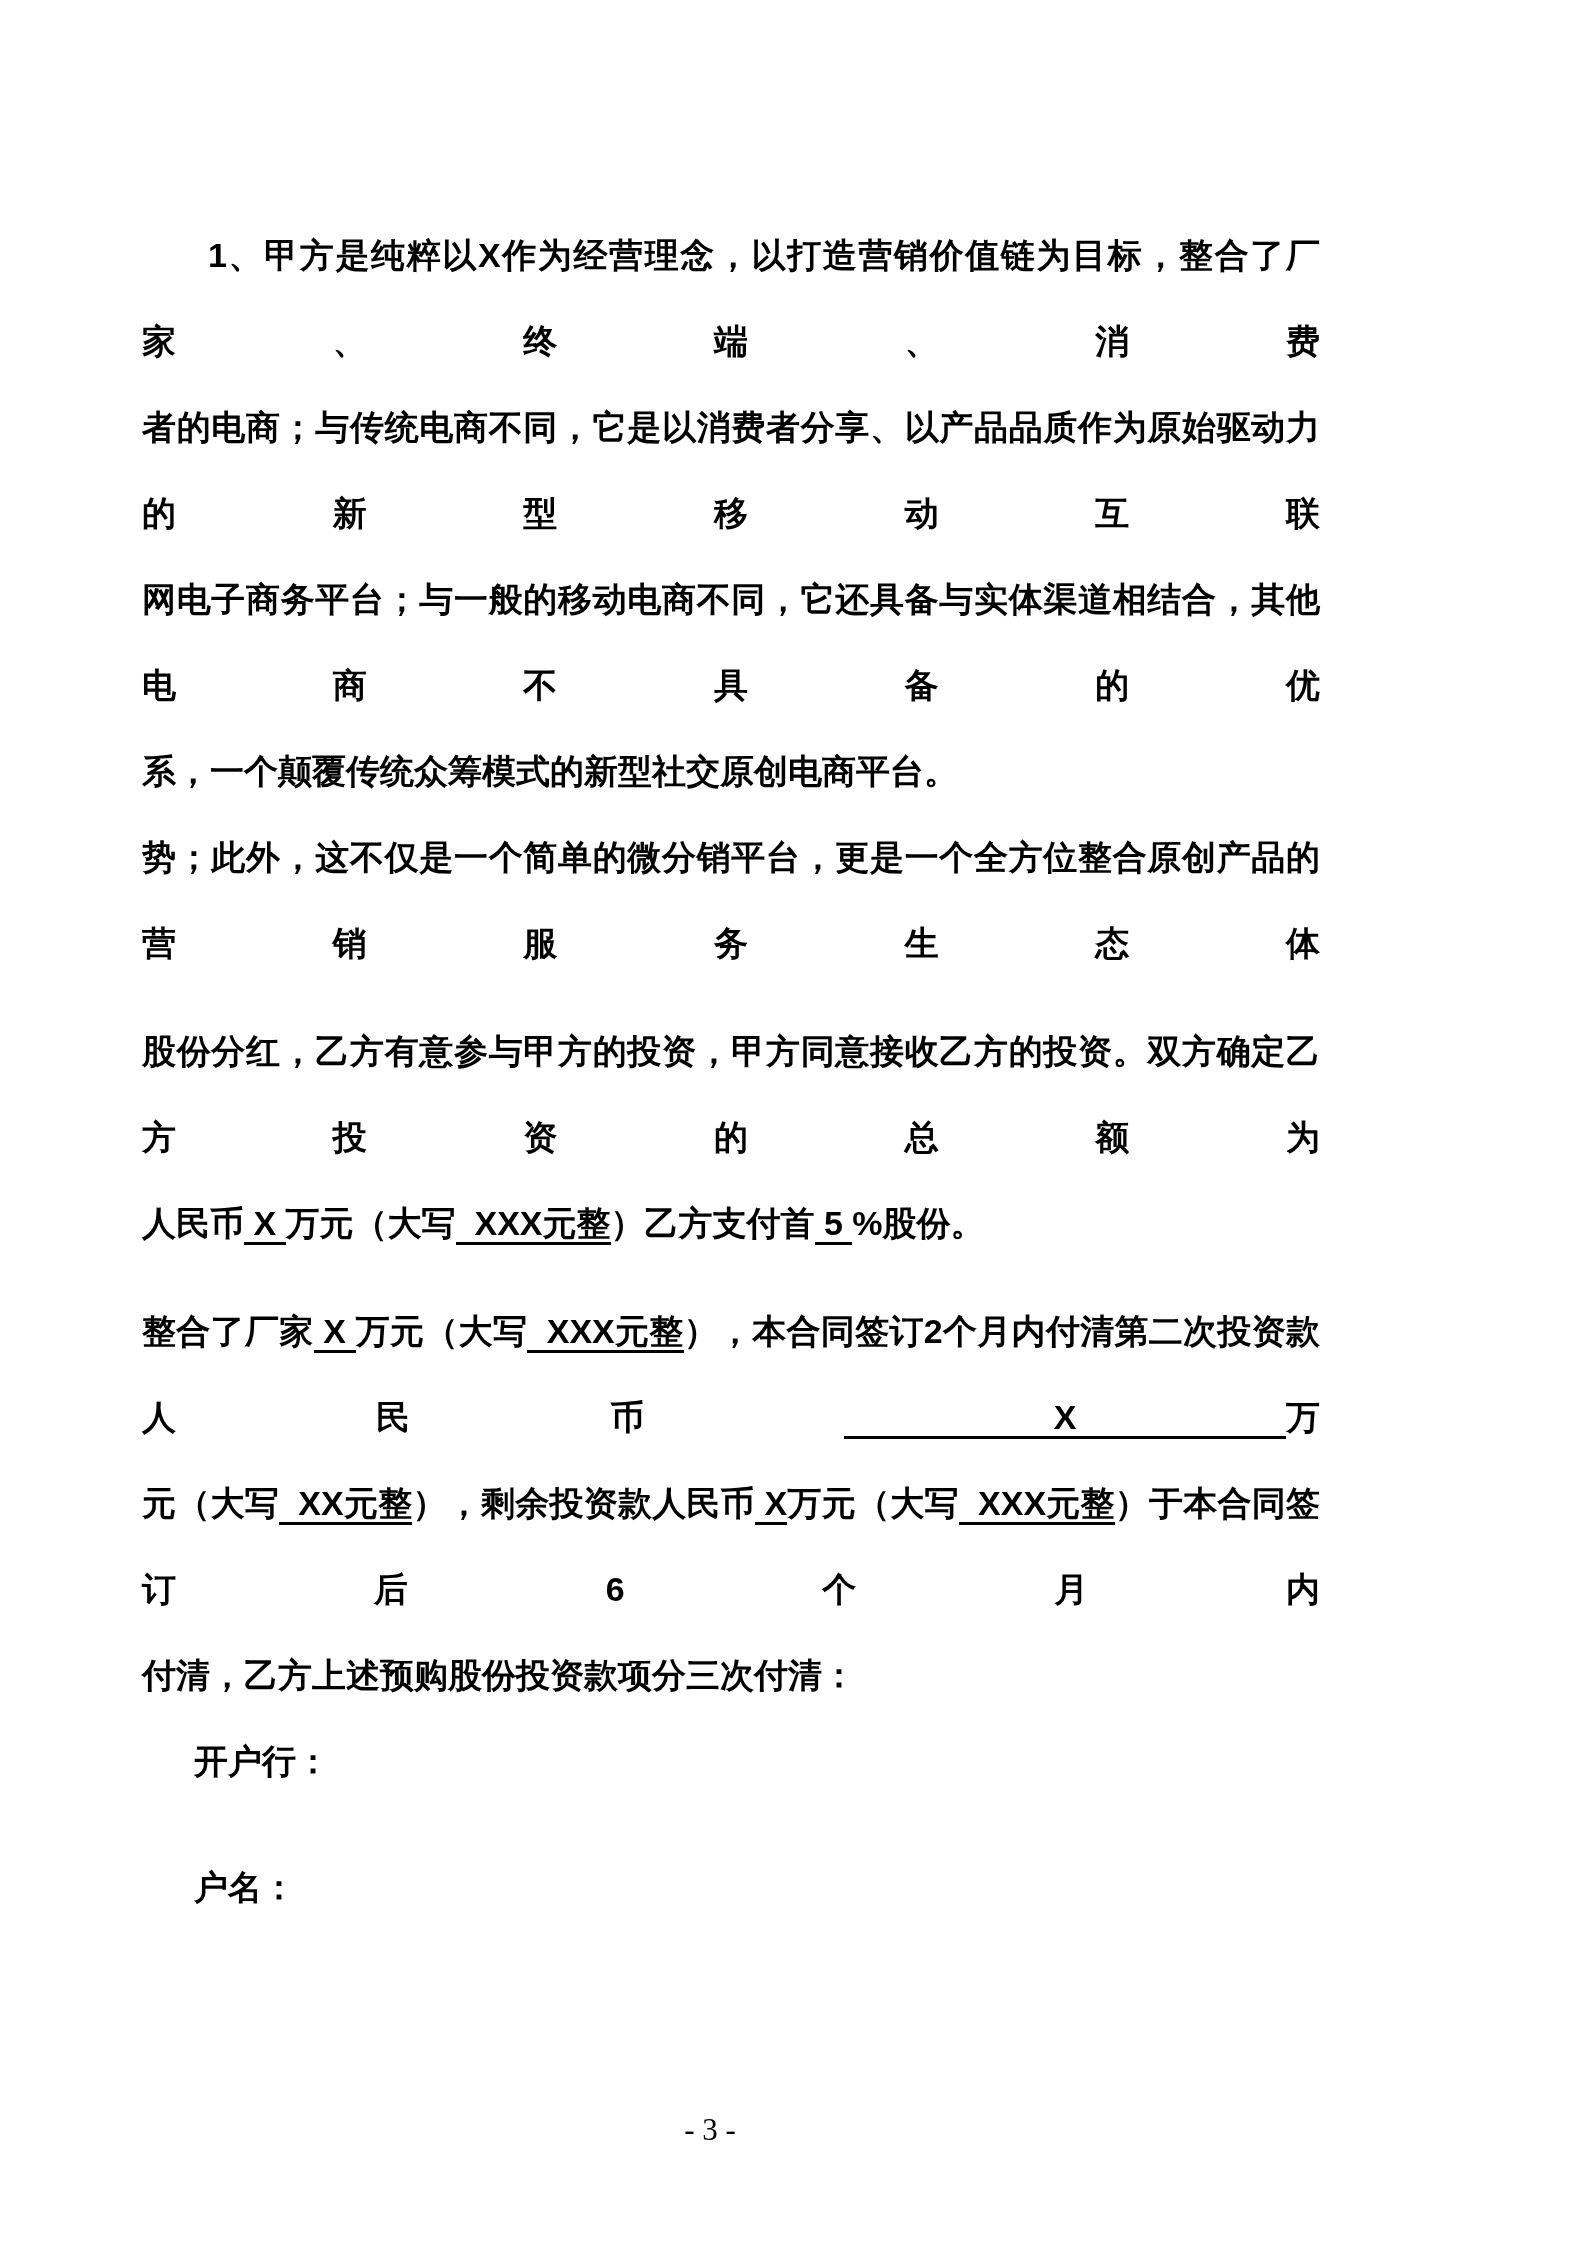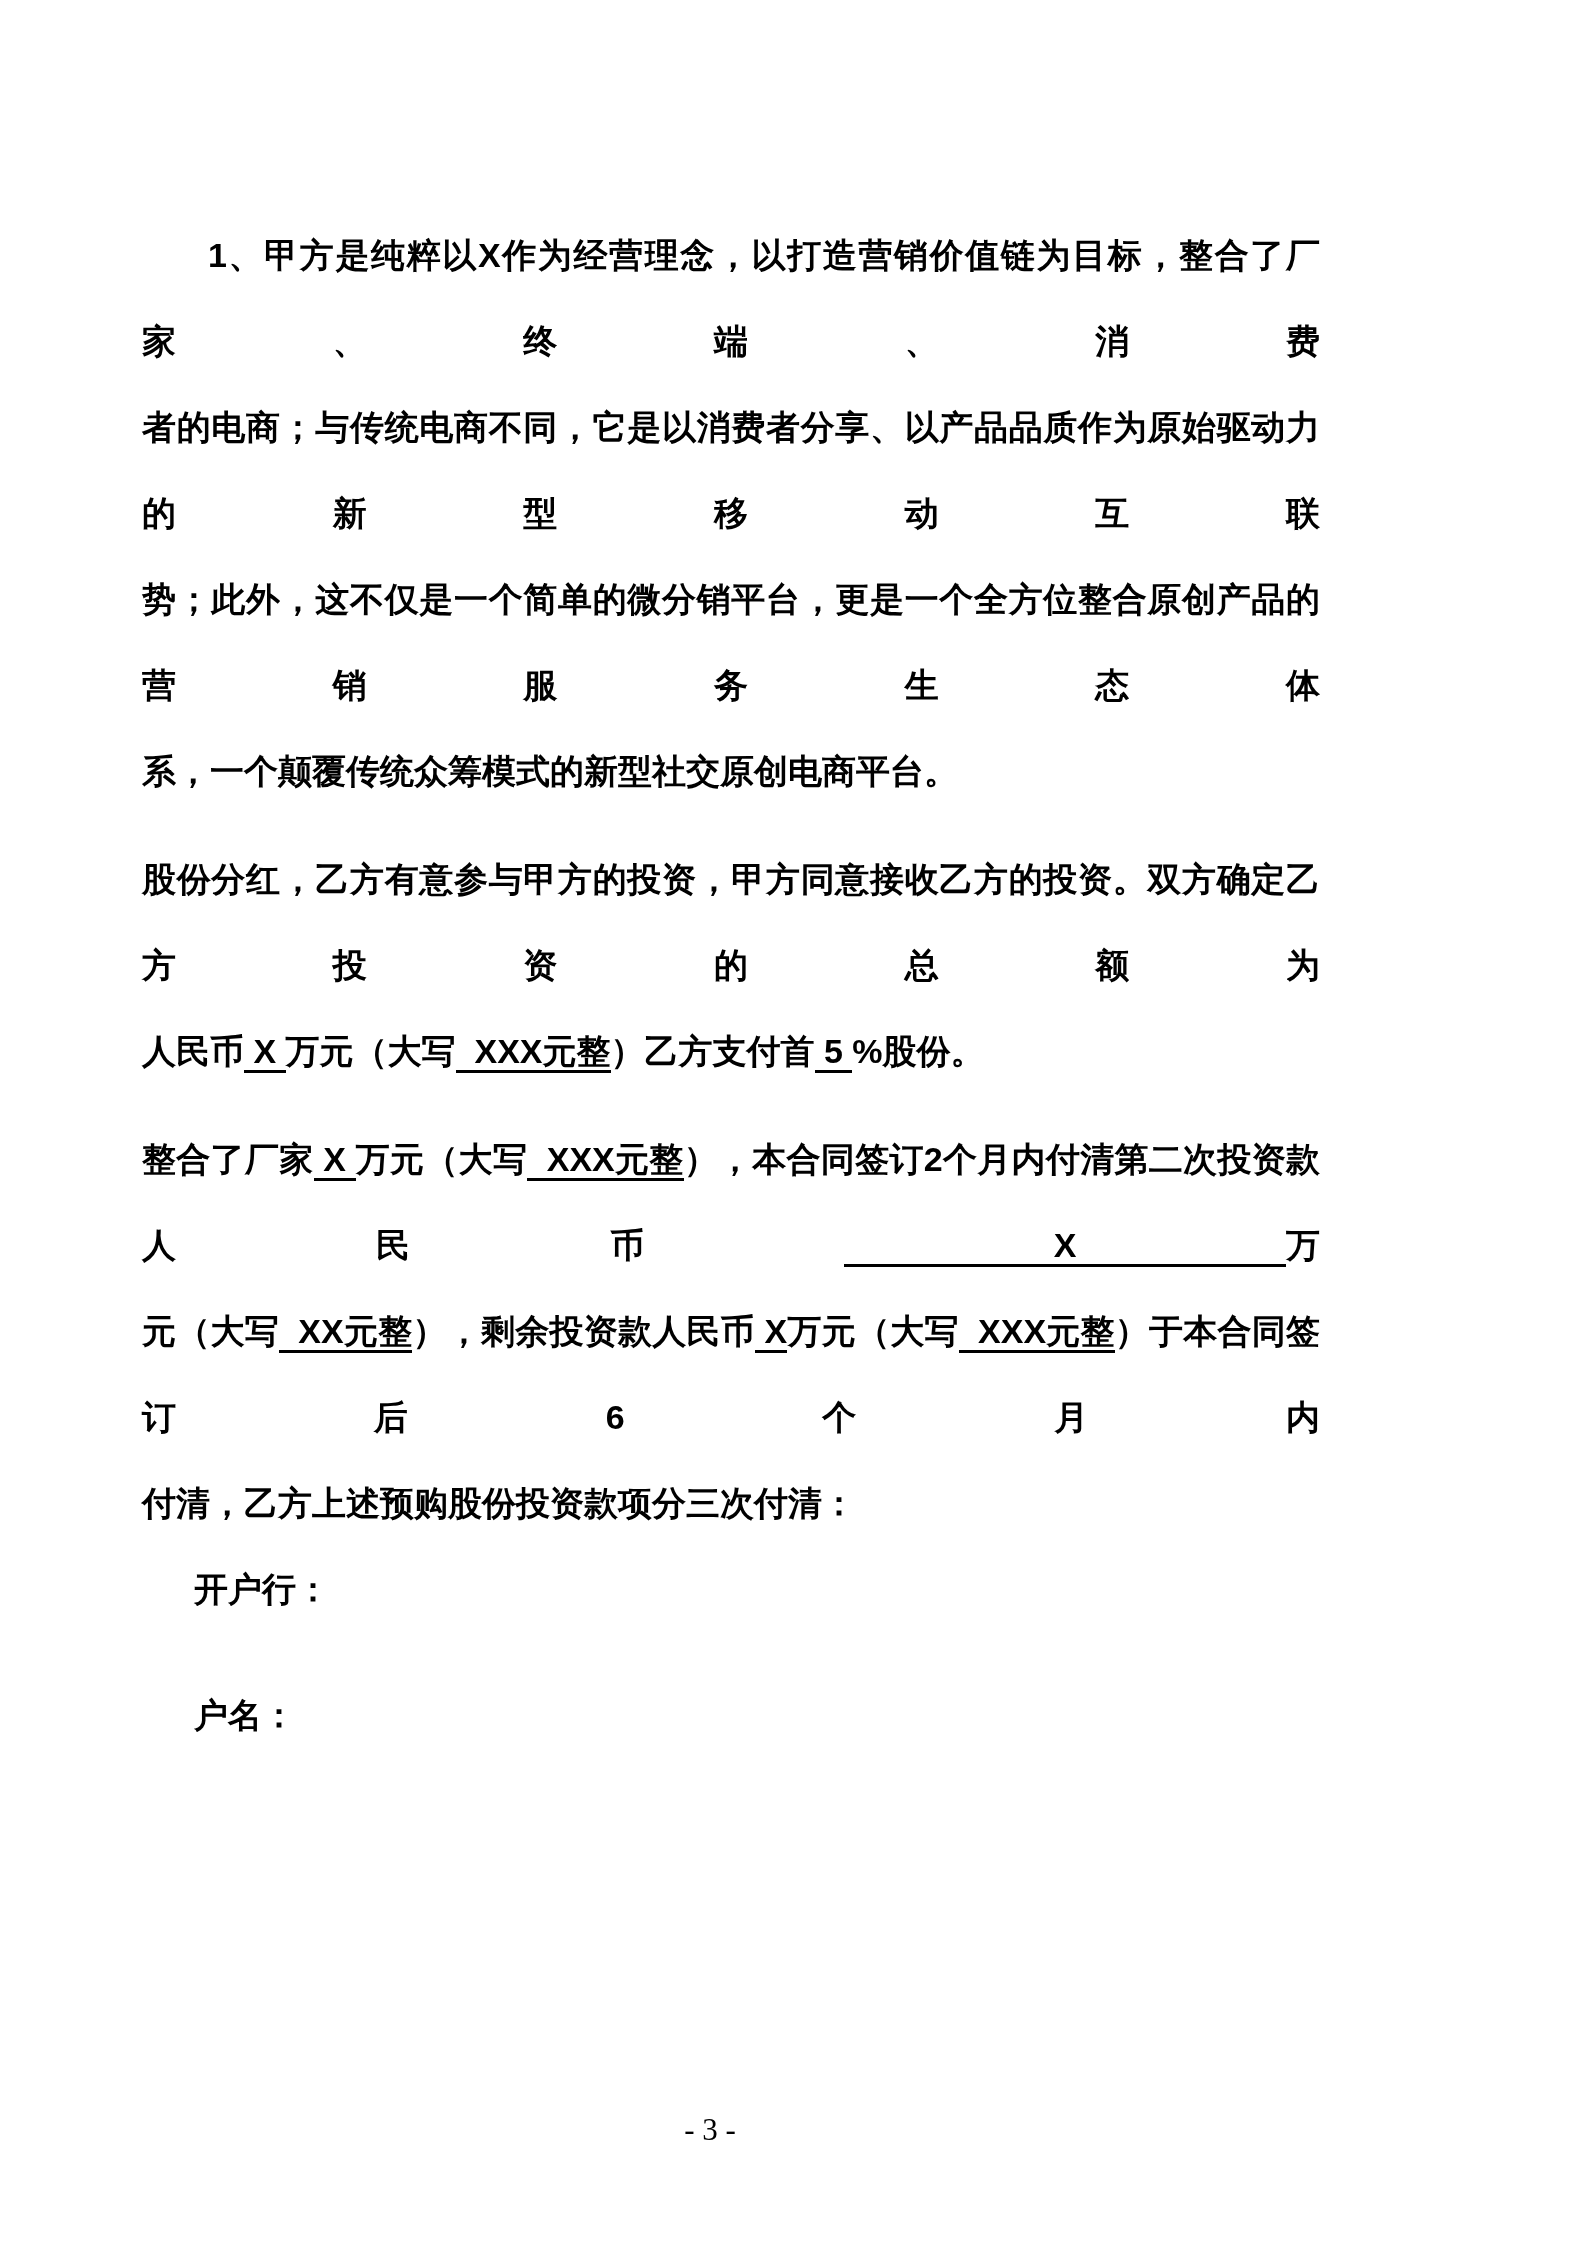--- a/index.html
+++ b/index.html
@@ -45,22 +45,23 @@
 </style>
 </head>
 <body>
 
 <div class="page">
   <div class="content">
 
     <div class="para">
       <div class="line justify indent"><span>1、甲方是纯粹以X作为经营理念，以打造营销价值链为目标，整合了厂家、终端、消费</span></div>
       <div class="line justify"><span>者的电商；与传统电商不同，它是以消费者分享、以产品品质作为原始驱动力的新型移动互联</span></div>
+      <div class="line justify"><span>网电子商务平台；与一般的移动电商不同，它还具备与实体渠道相结合，其他电商不具备的优</span></div>
+      <div class="line"><span>系，一个颠覆传统众筹模式的新型社交原创电商平台。</span></div>
       <div class="line justify"><span>势；此外，这不仅是一个简单的微分销平台，更是一个全方位整合原创产品的营销服务生态体</span></div>
-      <div class="line"><span>系，一个颠覆传统众筹模式的新型社交原创电商平台。</span></div>
     </div>
 
     <div class="para">
       <div class="line justify"><span>股份分红，乙方有意参与甲方的投资，甲方同意接收乙方的投资。双方确定乙方投资的总额为</span></div>
       <div class="line"><span>人民币</span><span class="u"> X </span><span>万元（大写</span><span class="u">  XXX元整</span><span>）乙方支付首</span><span class="u"> 5 </span><span>%股份。</span></div>
     </div>
 
     <div class="para nogap">
       <div class="line justify"><span>整合了厂家</span><span class="u"> X </span><span>万元（大写</span><span class="u">  XXX元整</span><span>），本合同签订2个月内付清第二次投资款人民币</span><span class="u"> X </span><span>万</span></div>
       <div class="line justify"><span>元（大写</span><span class="u">  XX元整</span><span>），剩余投资款人民币</span><span class="u"> X</span><span>万元（大写</span><span class="u">  XXX元整</span><span>）于本合同签订后6个月内</span></div>

